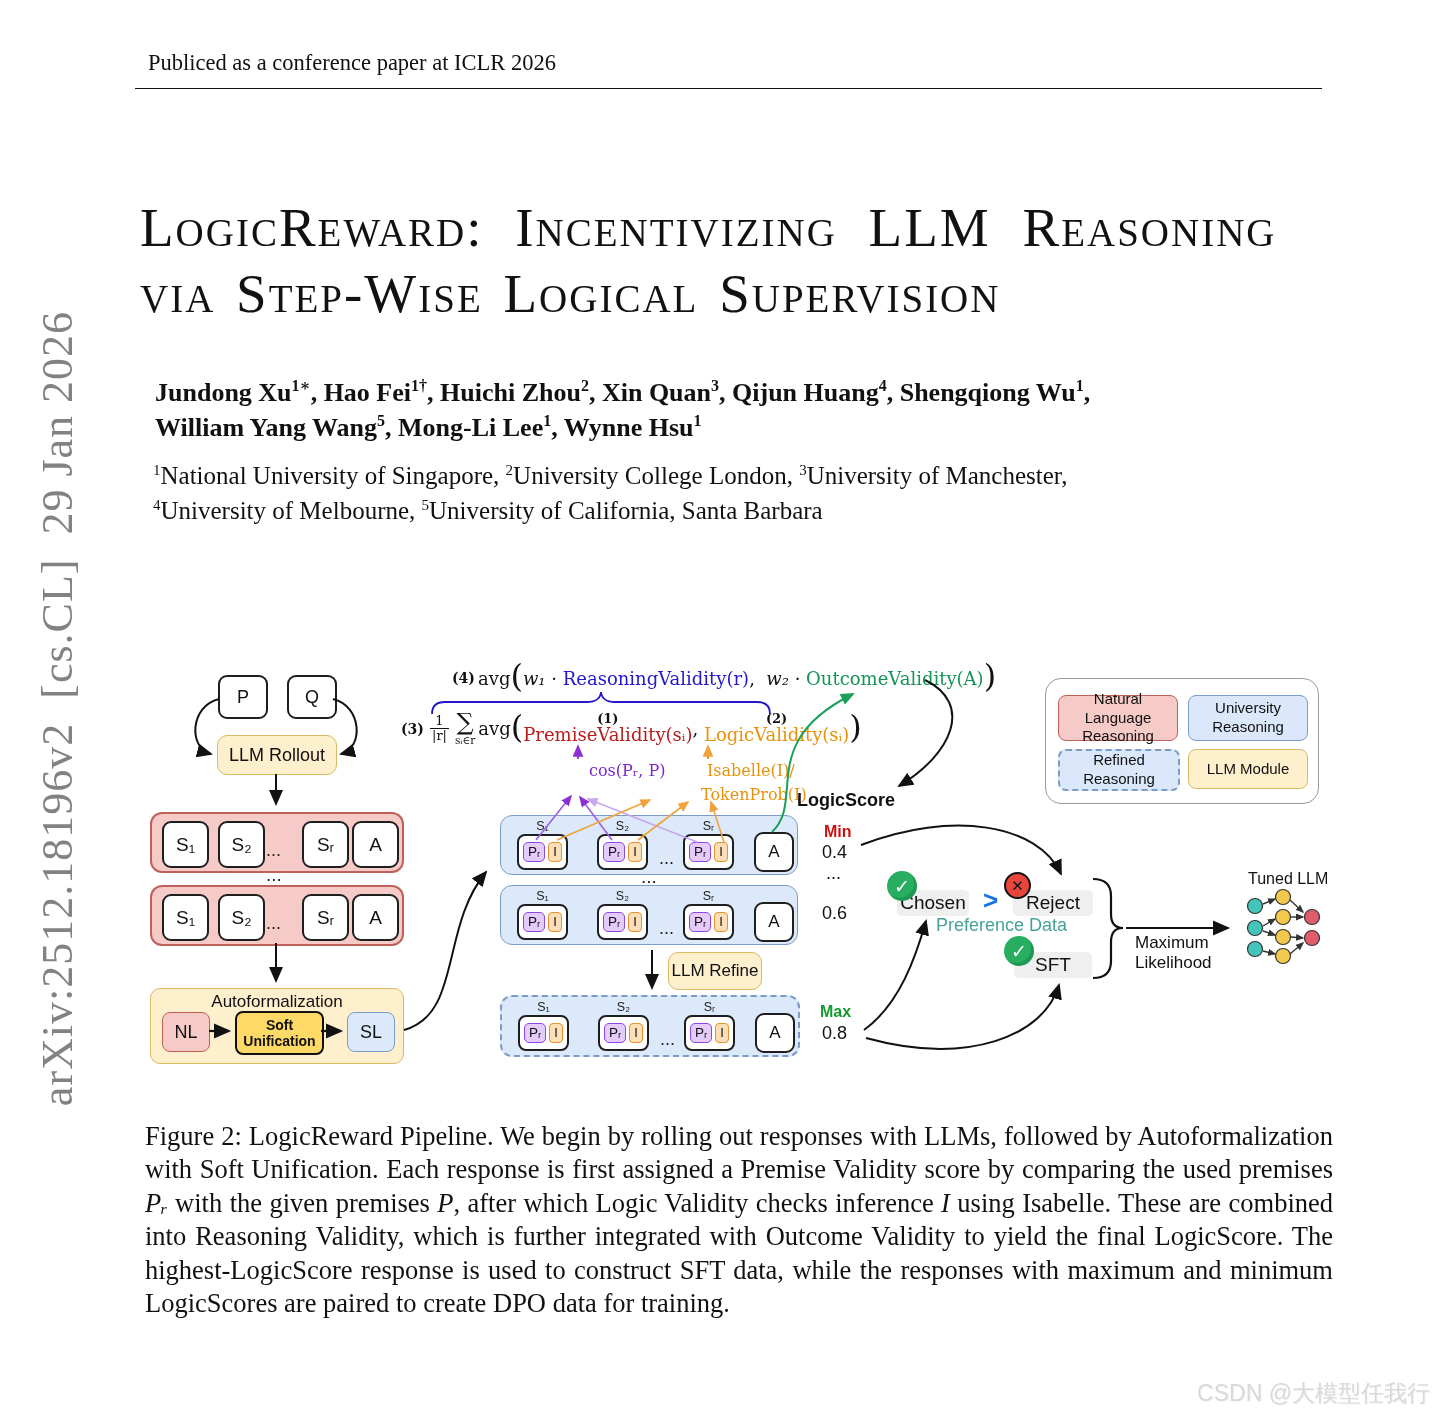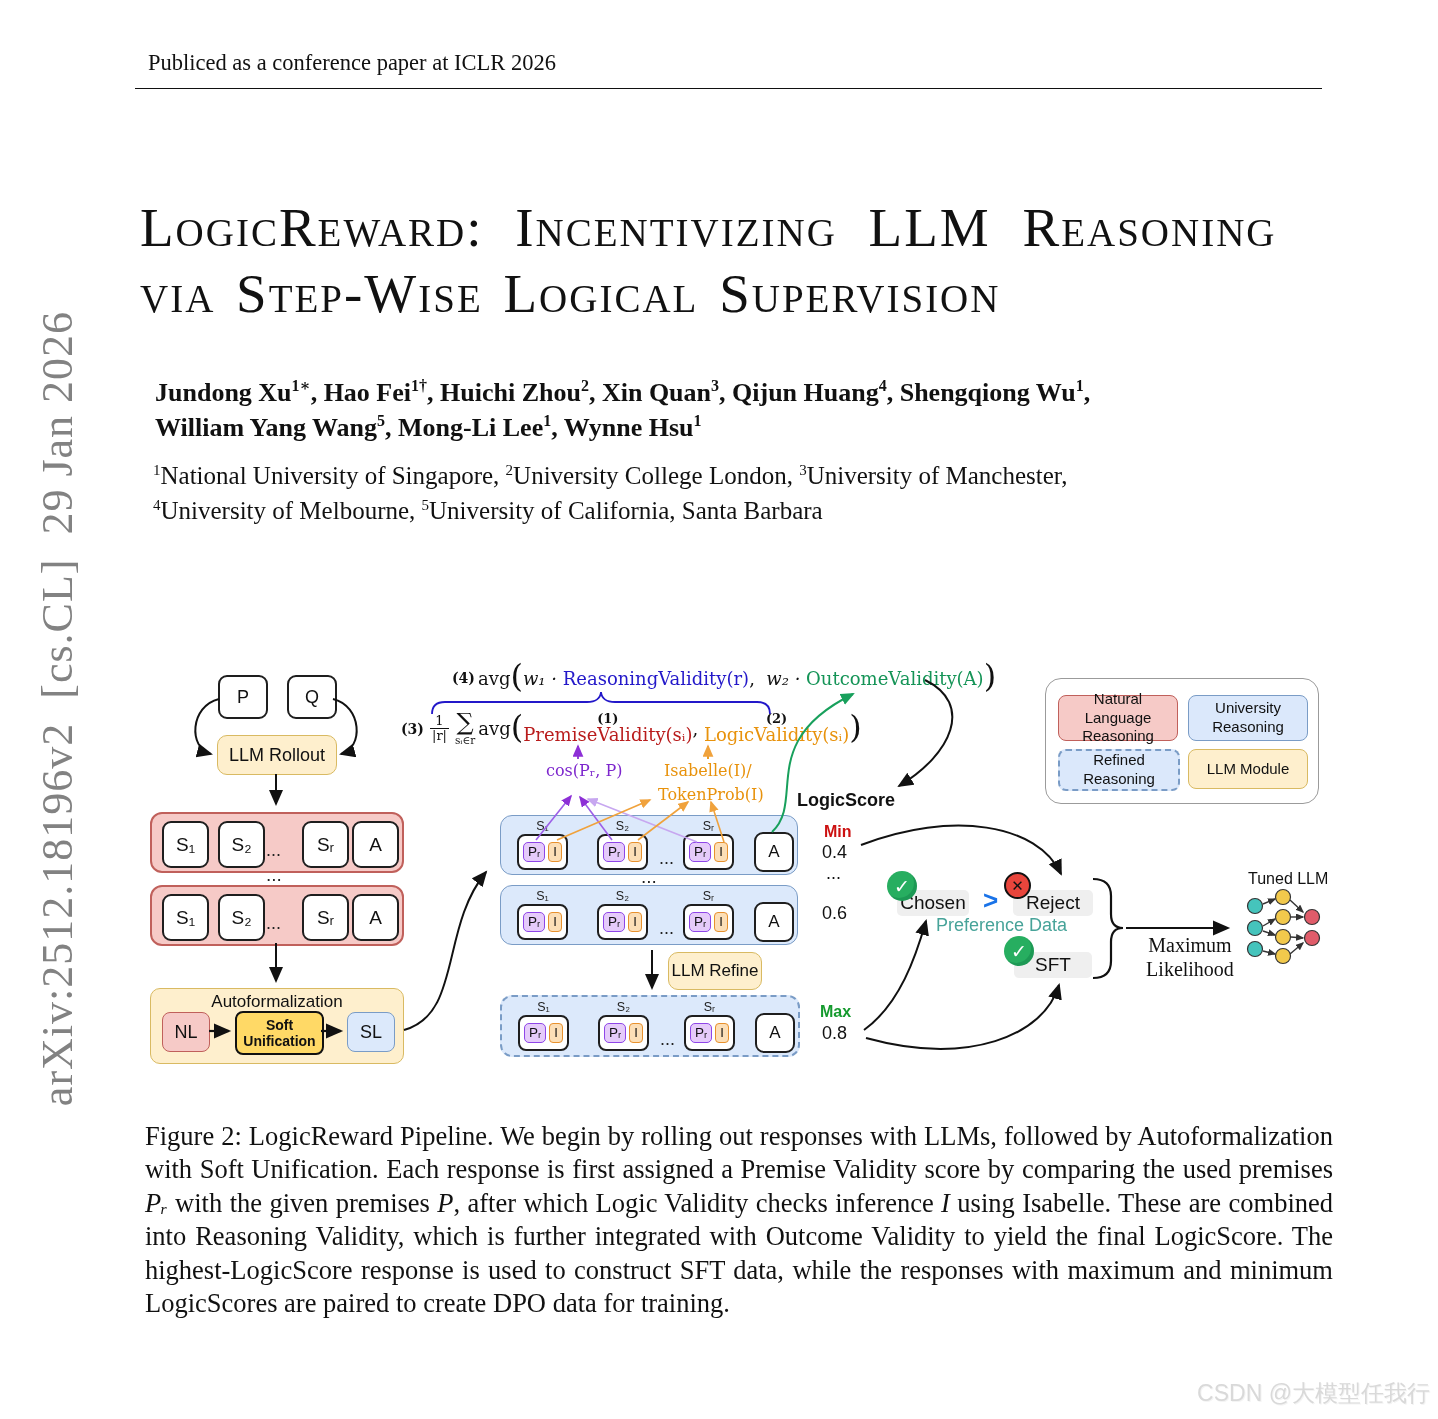--- a/index.html
+++ b/index.html
@@ -66,30 +66,30 @@
            align-items:center;white-space:pre;}
   .fnum{font-weight:bold;font-size:14px;margin-right:3px;}
   .bigp{font-size:32px;font-weight:300;line-height:1;transform:translateY(-2px);}
   .rv{color:#2318c9;} .ov{color:#159457;} .pv{color:#b91c1c;} .lv{color:#e8920c;}
   .frac{display:inline-flex;flex-direction:column;align-items:center;font-size:13px;line-height:1.1;margin:0 3px;}
   .frac .den{border-top:1.2px solid #111;padding:0 2px;}
   .sumst{display:inline-flex;flex-direction:column;align-items:center;line-height:.9;margin:0 3px;}
   .sumst .sig{font-size:24px;} .sumst .ssub{font-size:10.5px;margin-top:2px;}
   .labcol{display:inline-flex;flex-direction:column;align-items:center;line-height:1.05;}
   .labcol .lnum{font-weight:bold;font-size:13px;}
-  .hint{font-family:"DejaVu Serif","DejaVu Sans",serif;font-size:16px;}
+  .hint{font-family:"DejaVu Serif","DejaVu Sans",serif;font-size:16px;margin-left:43px;}
   .hint.purple{color:#7d26cd;} .hint.orange{color:#e8920c;}
 
   
   .score-label{font-size:18px;font-weight:bold;}
   .minmax{font-size:16px;font-weight:bold;}
   .sval{font-size:18px;}
   .gt{font-size:26px;font-weight:bold;color:#1a73e8;}
   .pref{font-size:18px;color:#47a399;}
-  .ml{font-size:20px;text-align:center;line-height:1.2;font-family:Liberation Serif, serif;}
+  .ml{font-size:17px;line-height:1.2;}
   .tuned{font-size:16px;}
 
   .caption{left:145px;top:1120px;width:1188px;font-size:26.5px;line-height:1.26;
            text-align:justify;}
   .caption .mvar{font-style:italic;}
   .watermark{left:1150px;top:1378px;width:280px;text-align:right;font-size:23px;color:#d9d9d9;
              font-family:"Liberation Sans","DejaVu Sans",sans-serif;text-shadow:1px 1px 0 #f4f4f4;}
   svg.overlay{position:absolute;left:0;top:0;pointer-events:none;z-index:3;}
 </style>
 </head>

